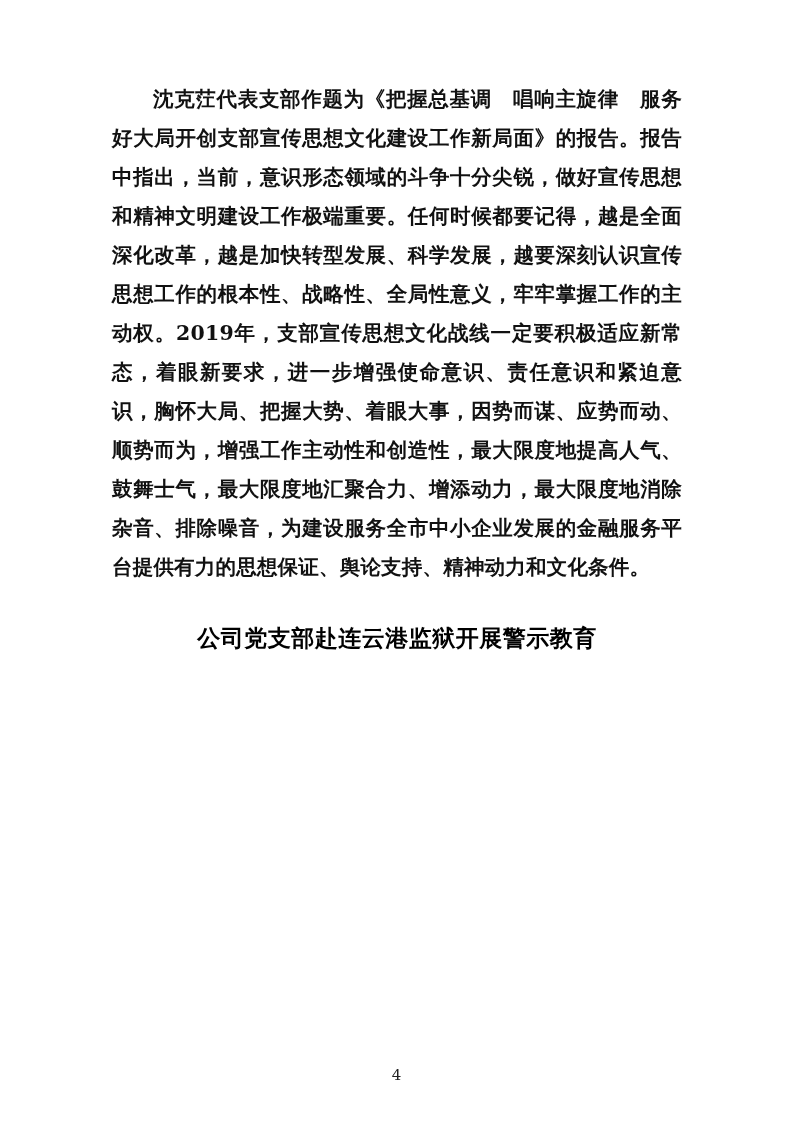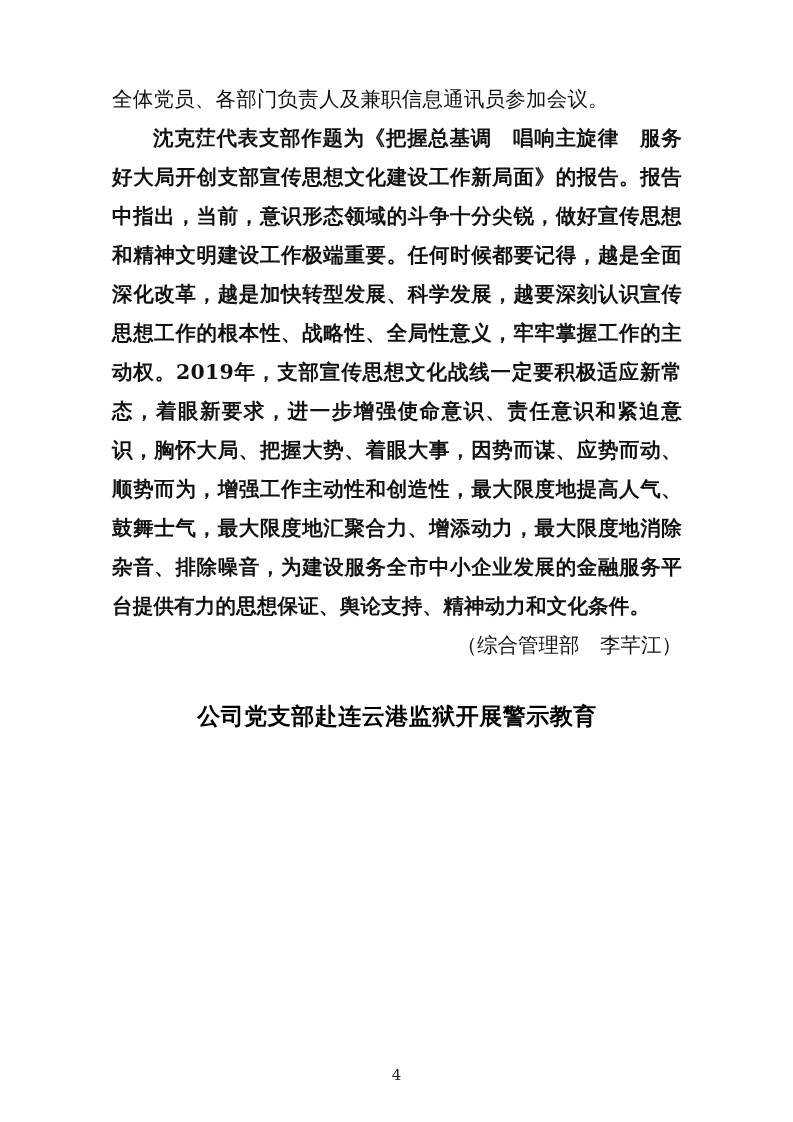--- a/index.html
+++ b/index.html
@@ -64,25 +64,23 @@
     font-size: 15px;
     color: #222222;
   }
 </style>
 </head>
 <body>
 
 <div class="page">
   <div class="content">
 
-    <p class="para">全体党员、各部门负责人及兼职信息通讯员参加会议。</p>
 
     <p class="para indent">沈克茳代表支部作题为《把握总基调　唱响主旋律　服务好大局开创支部宣传思想文化建设工作新局面》的报告。报告中指出，当前，意识形态领域的斗争十分尖锐，做好宣传思想和精神文明建设工作极端重要。任何时候都要记得，越是全面深化改革，越是加快转型发展、科学发展，越要深刻认识宣传思想工作的根本性、战略性、全局性意义，牢牢掌握工作的主动权。2019年，支部宣传思想文化战线一定要积极适应新常态，着眼新要求，进一步增强使命意识、责任意识和紧迫意识，胸怀大局、把握大势、着眼大事，因势而谋、应势而动、顺势而为，增强工作主动性和创造性，最大限度地提高人气、鼓舞士气，最大限度地汇聚合力、增添动力，最大限度地消除杂音、排除噪音，为建设服务全市中小企业发展的金融服务平台提供有力的思想保证、舆论支持、精神动力和文化条件。</p>
 
 
-    <p class="sig-line" style="text-align:right;">（综合管理部　李芊江）</p>
 
     <h2 class="heading">公司党支部赴连云港监狱开展警示教育</h2>
 
   </div>
 
   <div class="page-number">4</div>
 </div>
 
 </body></html>

